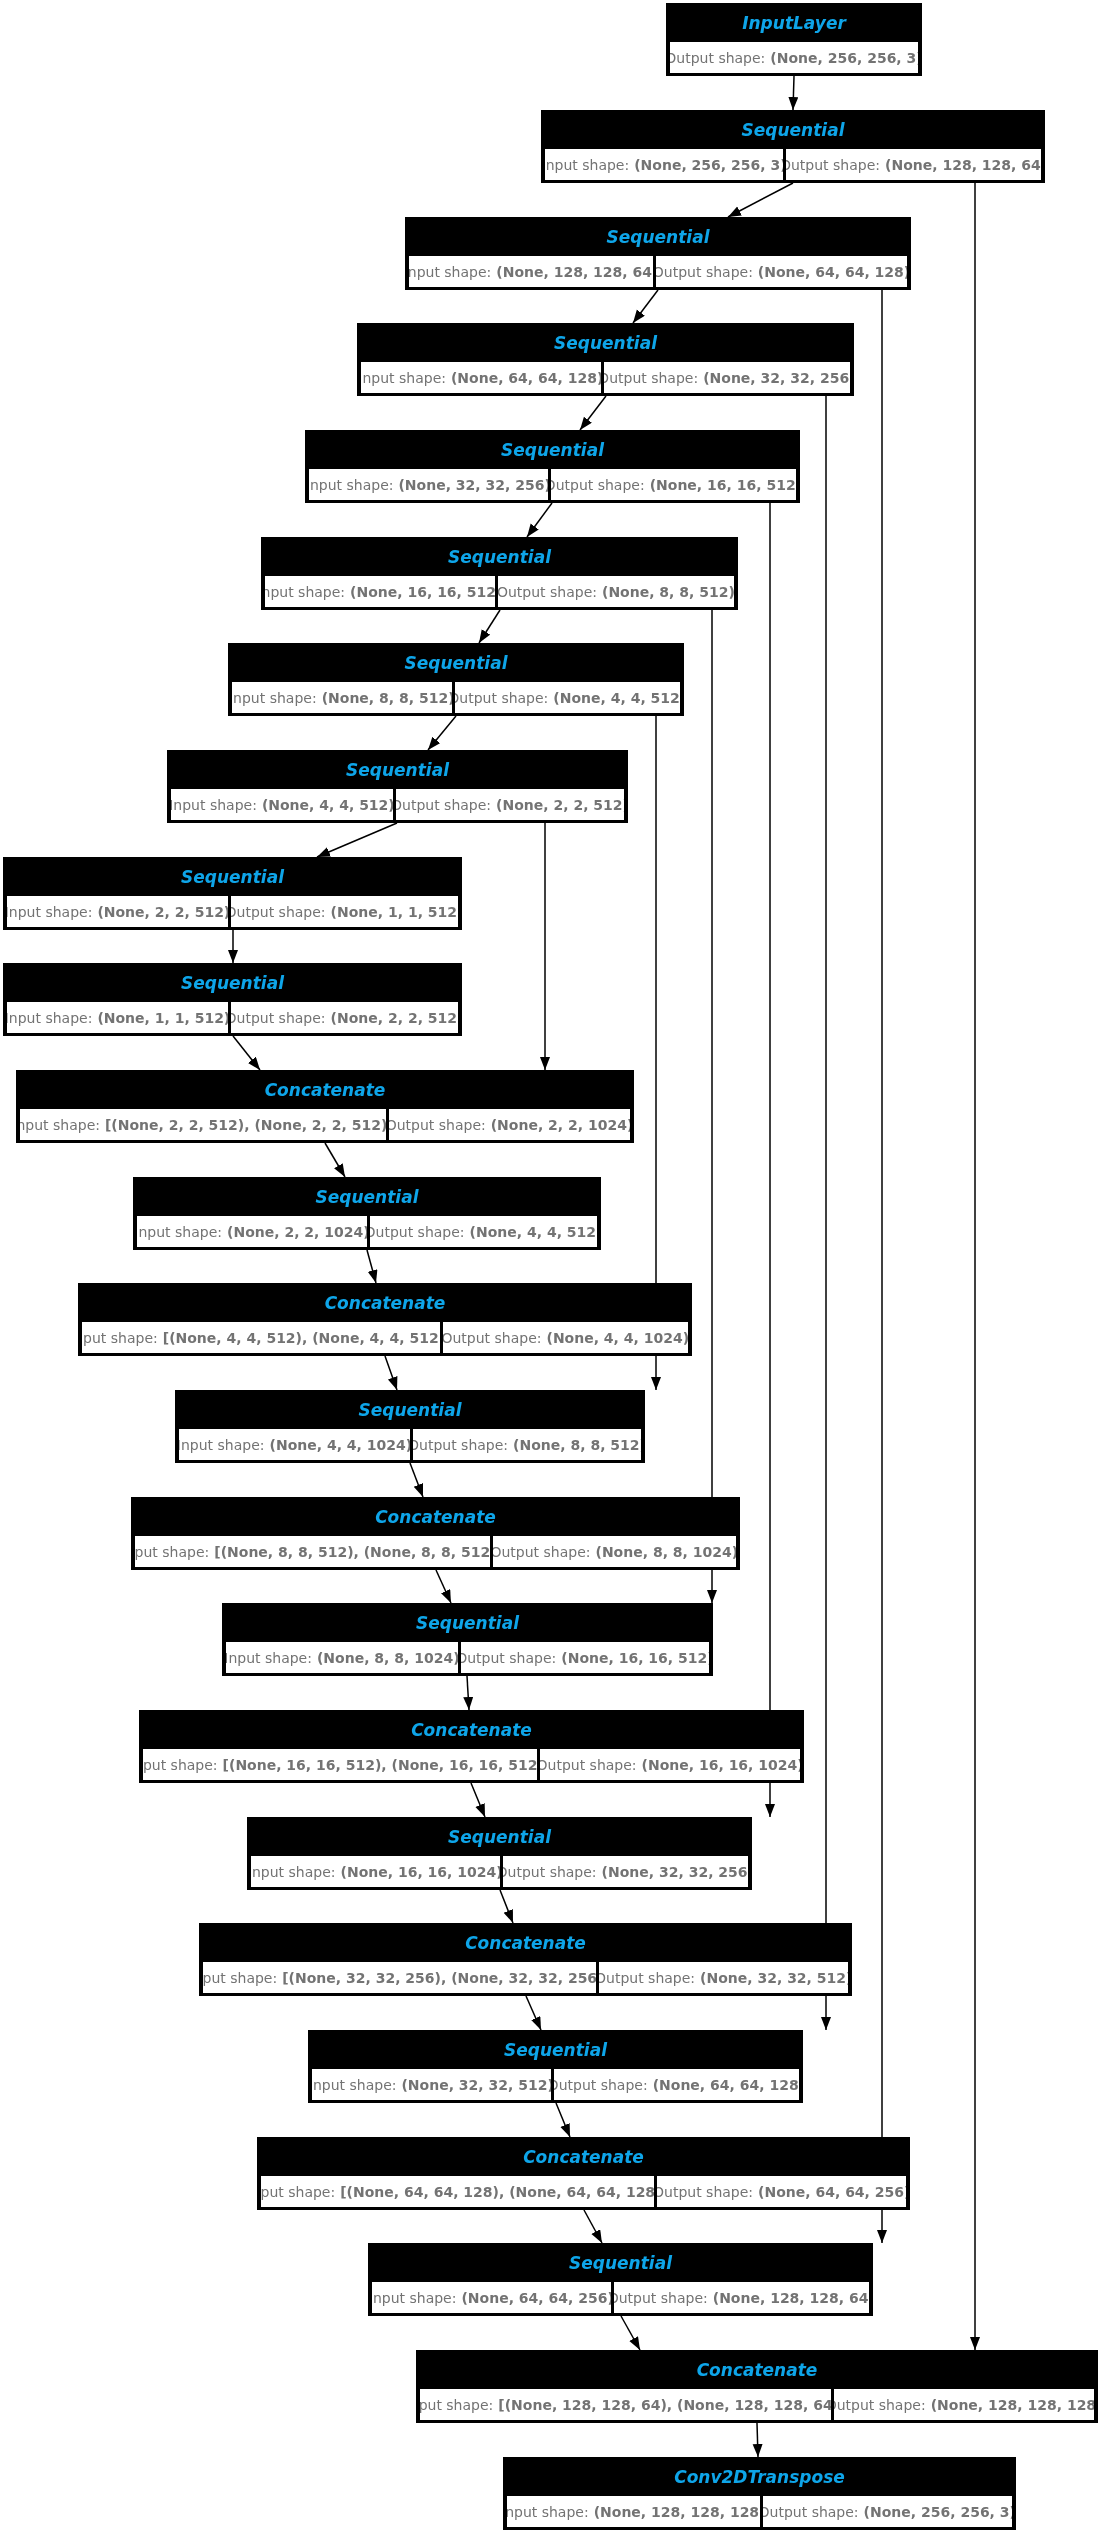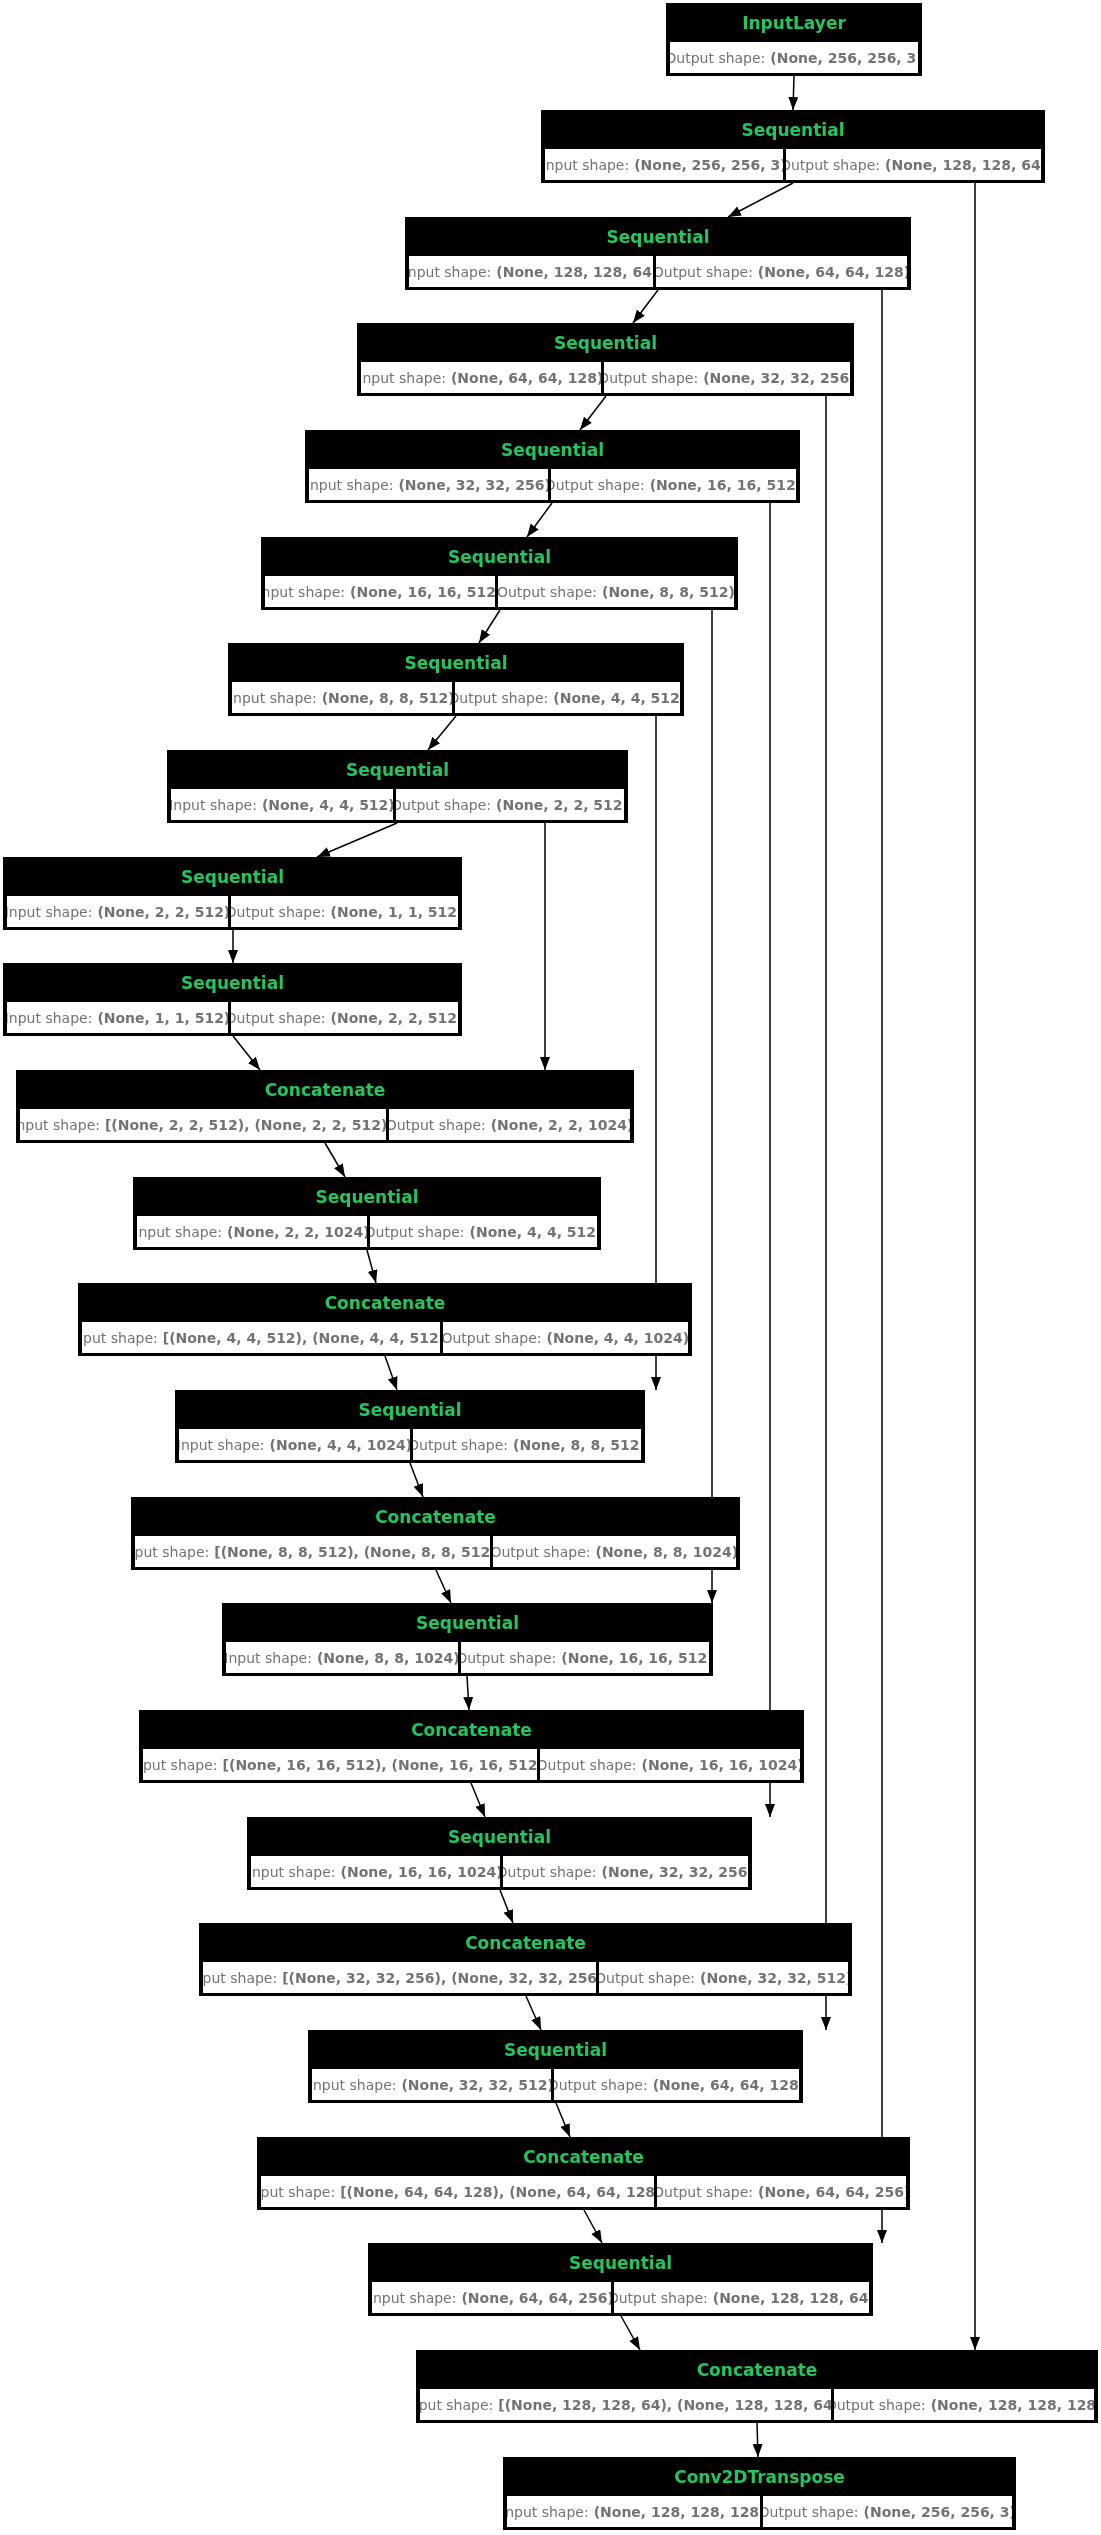--- a/index.html
+++ b/index.html
@@ -3,21 +3,21 @@
 <meta charset="utf-8">
 <style>
   html,body{margin:0;padding:0;background:#ffffff;}
   .canvas{position:relative;width:1101px;height:2535px;background:#ffffff;
           font-family:"DejaVu Sans","Liberation Sans",sans-serif;overflow:hidden;}
   svg.edges{position:absolute;left:0;top:0;z-index:1;}
   svg.edges line{stroke:#000000;stroke-width:1.5;}
   .node{position:absolute;z-index:2;background:#000000;border:1px solid #000000;
         box-sizing:border-box;height:73px;padding:0 3px 3px 3px;}
   .hdr{height:38px;display:flex;align-items:center;justify-content:center;
-       color:#22c55e;font-weight:bold;font-size:17px;white-space:nowrap;}
+       color:#0ea5e9;font-weight:bold;font-size:17px;white-space:nowrap;font-style:italic;}
   .nbody{display:flex;height:31px;gap:3px;}
   .cell{background:#ffffff;color:#737373;display:flex;align-items:center;
         justify-content:center;font-size:14px;white-space:nowrap;overflow:hidden;
         box-sizing:border-box;}
   .cell .lbl{margin-right:5px;}
   .cell .val{font-weight:bold;}
   .cell.out{flex:1;}
   .cell.single{flex:1;}
 </style>
 </head>

